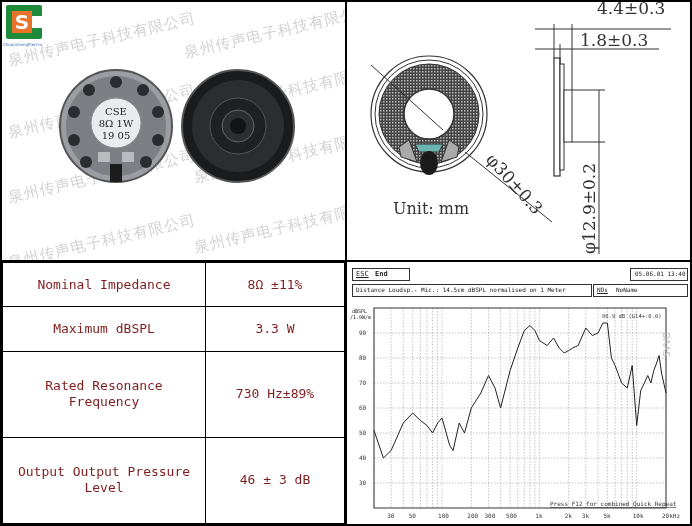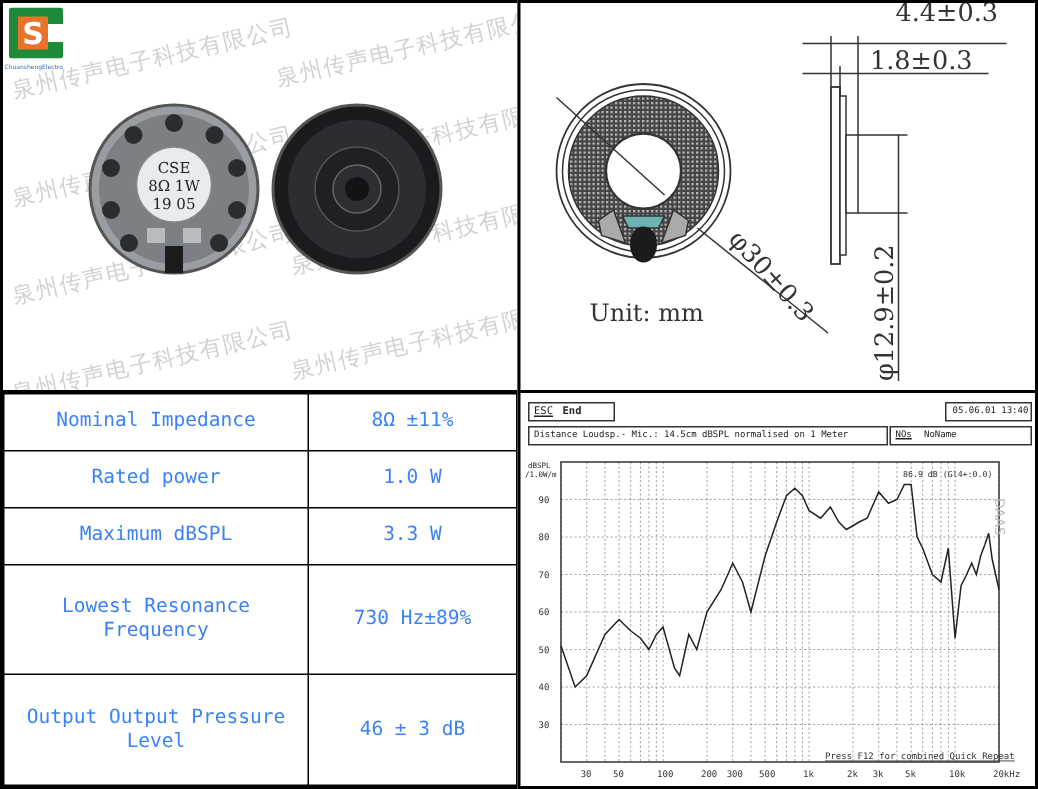--- a/index.html
+++ b/index.html
@@ -6,21 +6,21 @@
   body{width:692px;height:526px;position:relative;overflow:hidden;font-family:"DejaVu Sans Mono","Liberation Mono",monospace;}
   .frame{position:absolute;border:2px solid #000;box-sizing:border-box;background:#fff;}
   #photo{left:0;top:0;width:347px;height:262px;}
   #drawing{left:345px;top:0;width:347px;height:262px;}
   #specs{left:0;top:260px;width:347px;height:266px;}
   #chart{left:345px;top:260px;width:347px;height:266px;}
   .wm{position:absolute;color:#c9c9c9;font-family:"DejaVu Sans",sans-serif;font-size:15px;transform:rotate(-13deg);white-space:nowrap;letter-spacing:1px;opacity:.85;}
   .logo{position:absolute;left:4px;top:3px;width:36px;height:34px;}
   .logo-sub{position:absolute;left:1px;top:40px;font-size:4px;color:#3a6bb5;font-family:"DejaVu Sans",sans-serif;}
   table.spec{border-collapse:collapse;width:343px;height:262px;position:absolute;left:0;top:0;}
-  table.spec td{border:1px solid #000;text-align:center;font-size:13px;line-height:16px;color:#3b82f6;padding:0 2px;}
+  table.spec td{border:1px solid #000;text-align:center;font-size:13px;line-height:16px;color:#7f1d1d;padding:0 2px;}
   table.spec td.v{width:134px;}
   .ctext{position:absolute;font-size:7px;color:#222;font-family:"DejaVu Sans Mono",monospace;white-space:nowrap;}
   .box{position:absolute;border:1.5px solid #333;box-sizing:border-box;}
 </style>
 </head>
 <body>
 
 <div class="frame" id="photo">
   <svg class="logo" viewBox="0 0 36 34">
     <rect x="0" y="0" width="36" height="34" rx="2" fill="#1e8a3a"></rect>
@@ -111,29 +111,25 @@
 </div>
 
 <div class="frame" id="specs">
   <table class="spec">
     <tbody>
         <tr>
           <td>Nominal Impedance</td>
           <td class="v">8Ω ±11%</td>
         </tr>
     <tr>
-          <td>Rated power</td>
-          <td class="v">1.0 W</td>
-        </tr>
-    <tr>
           <td>Maximum dBSPL</td>
           <td class="v">3.3 W</td>
         </tr>
     <tr>
-          <td style="padding:0 20px">Lowest Resonance Frequency</td>
+          <td style="padding:0 20px">Rated Resonance Frequency</td>
           <td class="v">730 Hz±89%</td>
         </tr>
     <tr>
           <td style="padding:0 12px">Output Output Pressure Level</td>
           <td class="v">46 ± 3 dB</td>
         </tr>
   </tbody>
     </table>
 </div>
 

